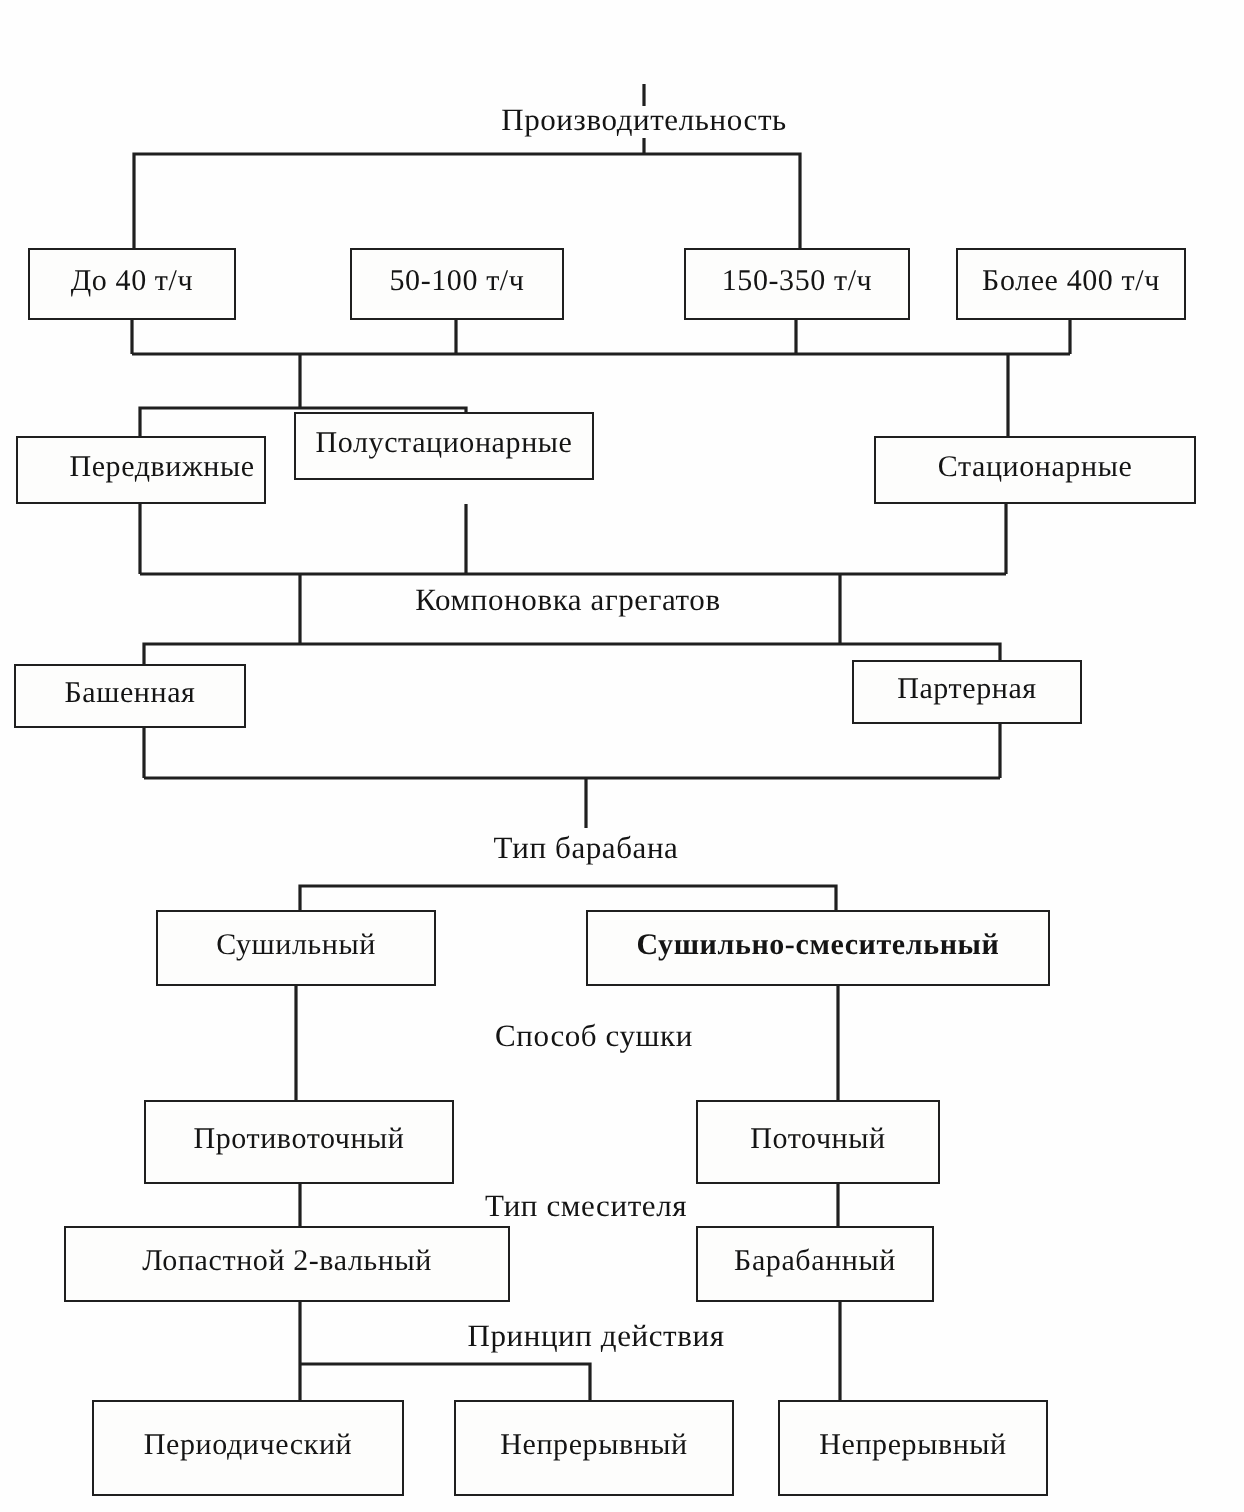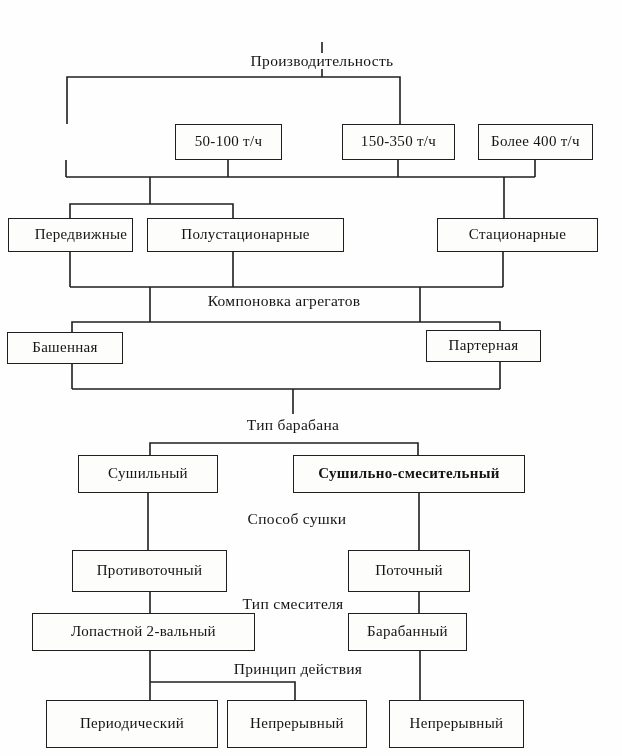--- a/index.html
+++ b/index.html
@@ -38,35 +38,36 @@
              M72 332 V322 H500 V330
              M72 364 V389 M500 362 V389 M72 389 H500
              M293 389 V414
              M150 455 V443 H418 V455
              M148 493 V550 M419 493 V550
              M150 592 V613 M419 592 V613
              M150 651 V700 M150 682 H295 V700
              M420 651 V700"></path>
   </svg>
 
+    <div class="node" style="left: 14px; top: 124px; width: 104px; height: 36px;">До 40 т/ч</div>
     <div class="node" style="left: 175px; top: 124px; width: 107px; height: 36px;">50-100 т/ч</div>
     <div class="node" style="left: 342px; top: 124px; width: 113px; height: 36px;">150-350 т/ч</div>
     <div class="node" style="left: 478px; top: 124px; width: 115px; height: 36px;">Более 400 т/ч</div>
     <div class="node" style="left: 8px; top: 218px; width: 125px; height: 34px; padding-left: 21px;">Передвижные</div>
-    <div class="node" style="left: 147px; top: 218px; width: 197px; height: 34px;">Полустационарные</div>
+    <div class="node" style="left: 147px; top: 206px; width: 150px; height: 34px;">Полустационарные</div>
     <div class="node" style="left: 437px; top: 218px; width: 161px; height: 34px;">Стационарные</div>
     <div class="node" style="left: 7px; top: 332px; width: 116px; height: 32px;">Башенная</div>
     <div class="node" style="left: 426px; top: 330px; width: 115px; height: 32px;">Партерная</div>
     <div class="node" style="left: 78px; top: 455px; width: 140px; height: 38px;">Сушильный</div>
     <div class="node" style="left: 293px; top: 455px; width: 232px; height: 38px; font-weight: bold;">Сушильно-смесительный</div>
     <div class="node" style="left: 72px; top: 550px; width: 155px; height: 42px;">Противоточный</div>
     <div class="node" style="left: 348px; top: 550px; width: 122px; height: 42px;">Поточный</div>
     <div class="node" style="left: 32px; top: 613px; width: 223px; height: 38px;">Лопастной 2-вальный</div>
     <div class="node" style="left: 348px; top: 613px; width: 119px; height: 38px;">Барабанный</div>
-    <div class="node" style="left: 46px; top: 700px; width: 172px; height: 48px;">Периодический</div>
+    <div class="node" style="left: 46px; top: 700px; width: 156px; height: 48px;">Периодический</div>
     <div class="node" style="left: 227px; top: 700px; width: 140px; height: 48px;">Непрерывный</div>
     <div class="node" style="left: 389px; top: 700px; width: 135px; height: 48px;">Непрерывный</div>
     <div class="flabel" style="left: 322px; top: 52px;">Производительность</div>
     <div class="flabel" style="left: 284px; top: 292px;">Компоновка агрегатов</div>
     <div class="flabel" style="left: 293px; top: 416px;">Тип барабана</div>
     <div class="flabel" style="left: 297px; top: 510px;">Способ сушки</div>
     <div class="flabel" style="left: 293px; top: 595px;">Тип смесителя</div>
     <div class="flabel" style="left: 298px; top: 660px;">Принцип действия</div>
   </div>
 

